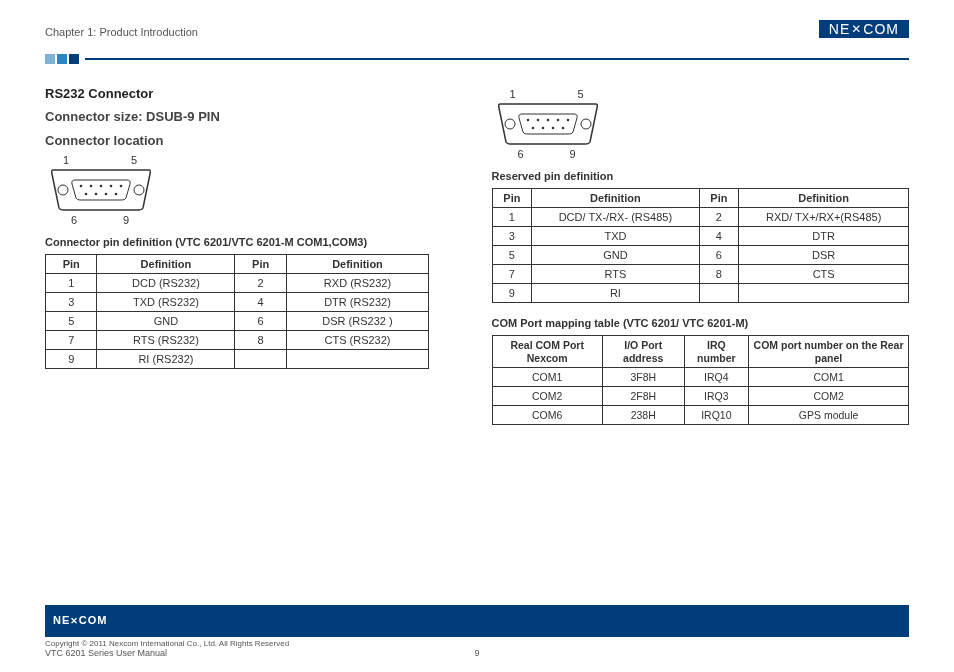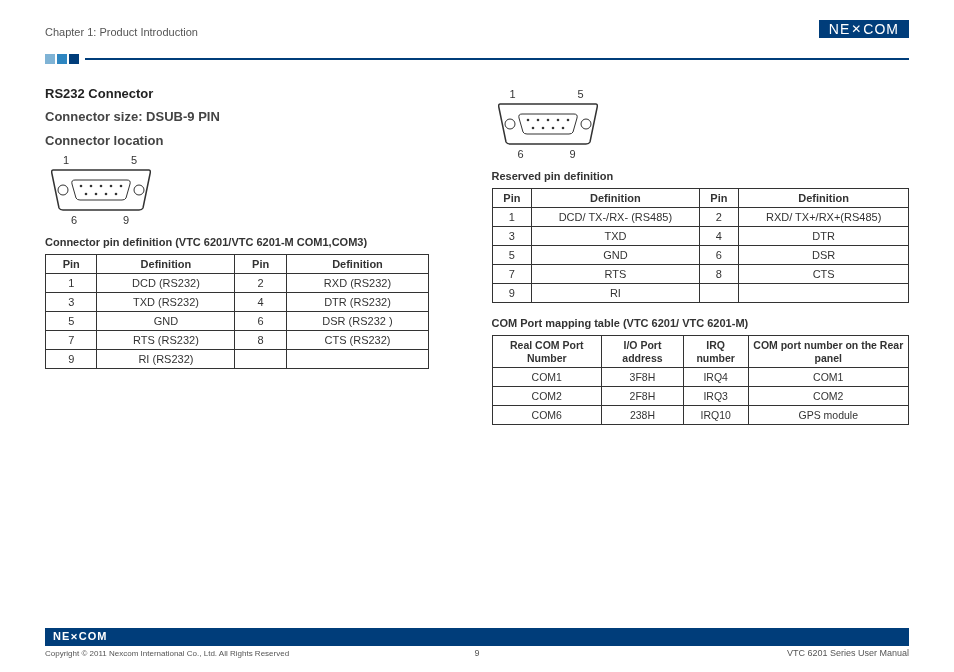--- a/index.html
+++ b/index.html
@@ -42,22 +42,22 @@
   
   table{border-collapse:collapse;width:100%;font-size:11px;}
   th,td{border:1px solid var(--border);padding:3px 6px;text-align:center;font-weight:normal;}
   th{font-weight:bold;}
   .tbl-narrow{width:92%;}
   .tbl-map th,.tbl-map td{font-size:10.5px;padding:3px 4px;}
   .tbl-map th{line-height:1.2;}
   
   .ftr{position:absolute;left:45px;right:45px;bottom:14px;}
   .ftr-bar{height:2px;background:var(--blue);margin-bottom:2px;}
-  .ftr-row{display:flex;justify-content:space-between;align-items:flex-end;}
-  .ftr-logo{background:var(--blue);color:#fff;font-weight:bold;font-size:11px;padding:2px 8px;letter-spacing:1px;}
+  .ftr-row{display:flex;justify-content:space-between;flex-direction:column;}
+  .ftr-logo{background:var(--blue);color:#fff;font-weight:bold;font-size:11px;padding:9px 8px;letter-spacing:1px;}
   .copy{font-size:8px;color:#555;}
   .pgnum{font-size:9px;color:#555;position:absolute;left:50%;transform:translateX(-50%);bottom:0;}
   .manual{font-size:9px;color:#555;}
 </style>
 </head>
 <body>
 
 <div class="page">
 
   <div class="hdr">
@@ -210,21 +210,21 @@
               <td></td>
               <td></td>
             </tr>
           </tbody>
       </table>
 
       <p class="caption">COM Port mapping table (VTC 6201/ VTC 6201-M)</p>
       <table class="tbl-map">
         <thead>
             <tr>
-              <th>Real COM Port Number</th>
+              <th>Real COM Port Nexcom</th>
               <th>I/O Port address</th>
               <th>IRQ number</th>
               <th>COM port number on the Rear panel</th>
             </tr>
           </thead>
         <tbody>
             <tr>
               <td>COM1</td>
               <td>3F8H</td>
               <td>IRQ4</td>

